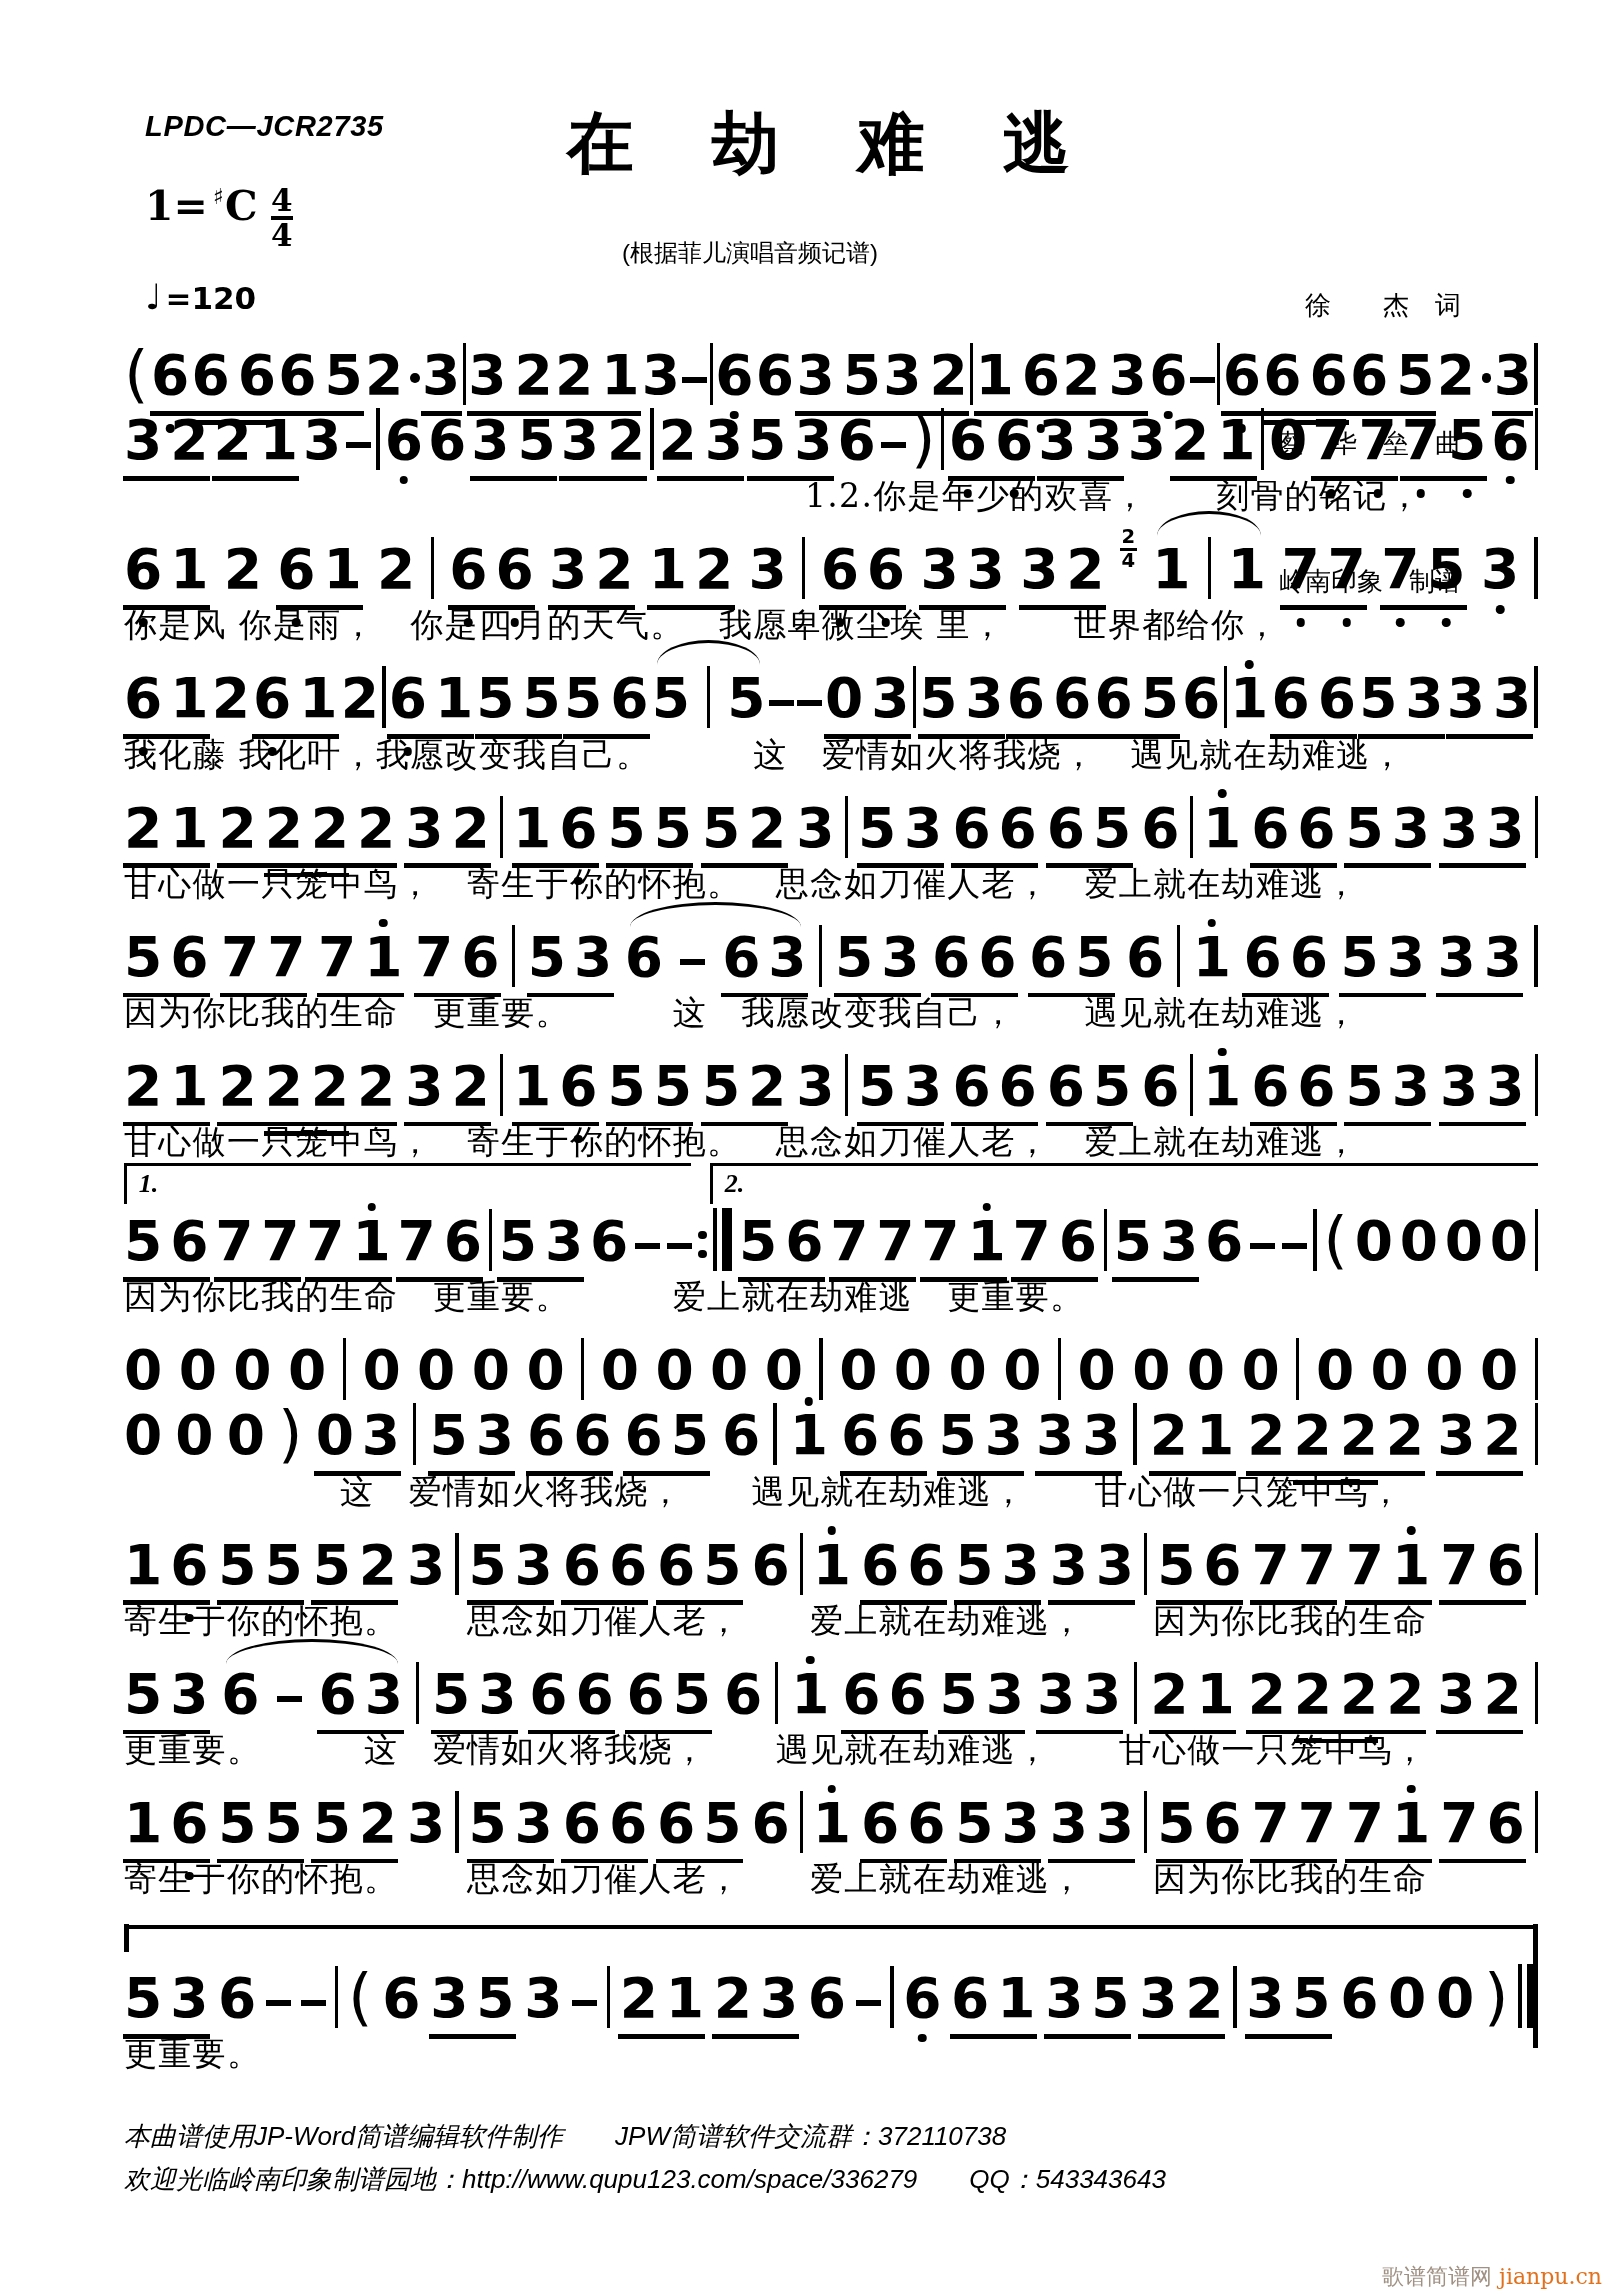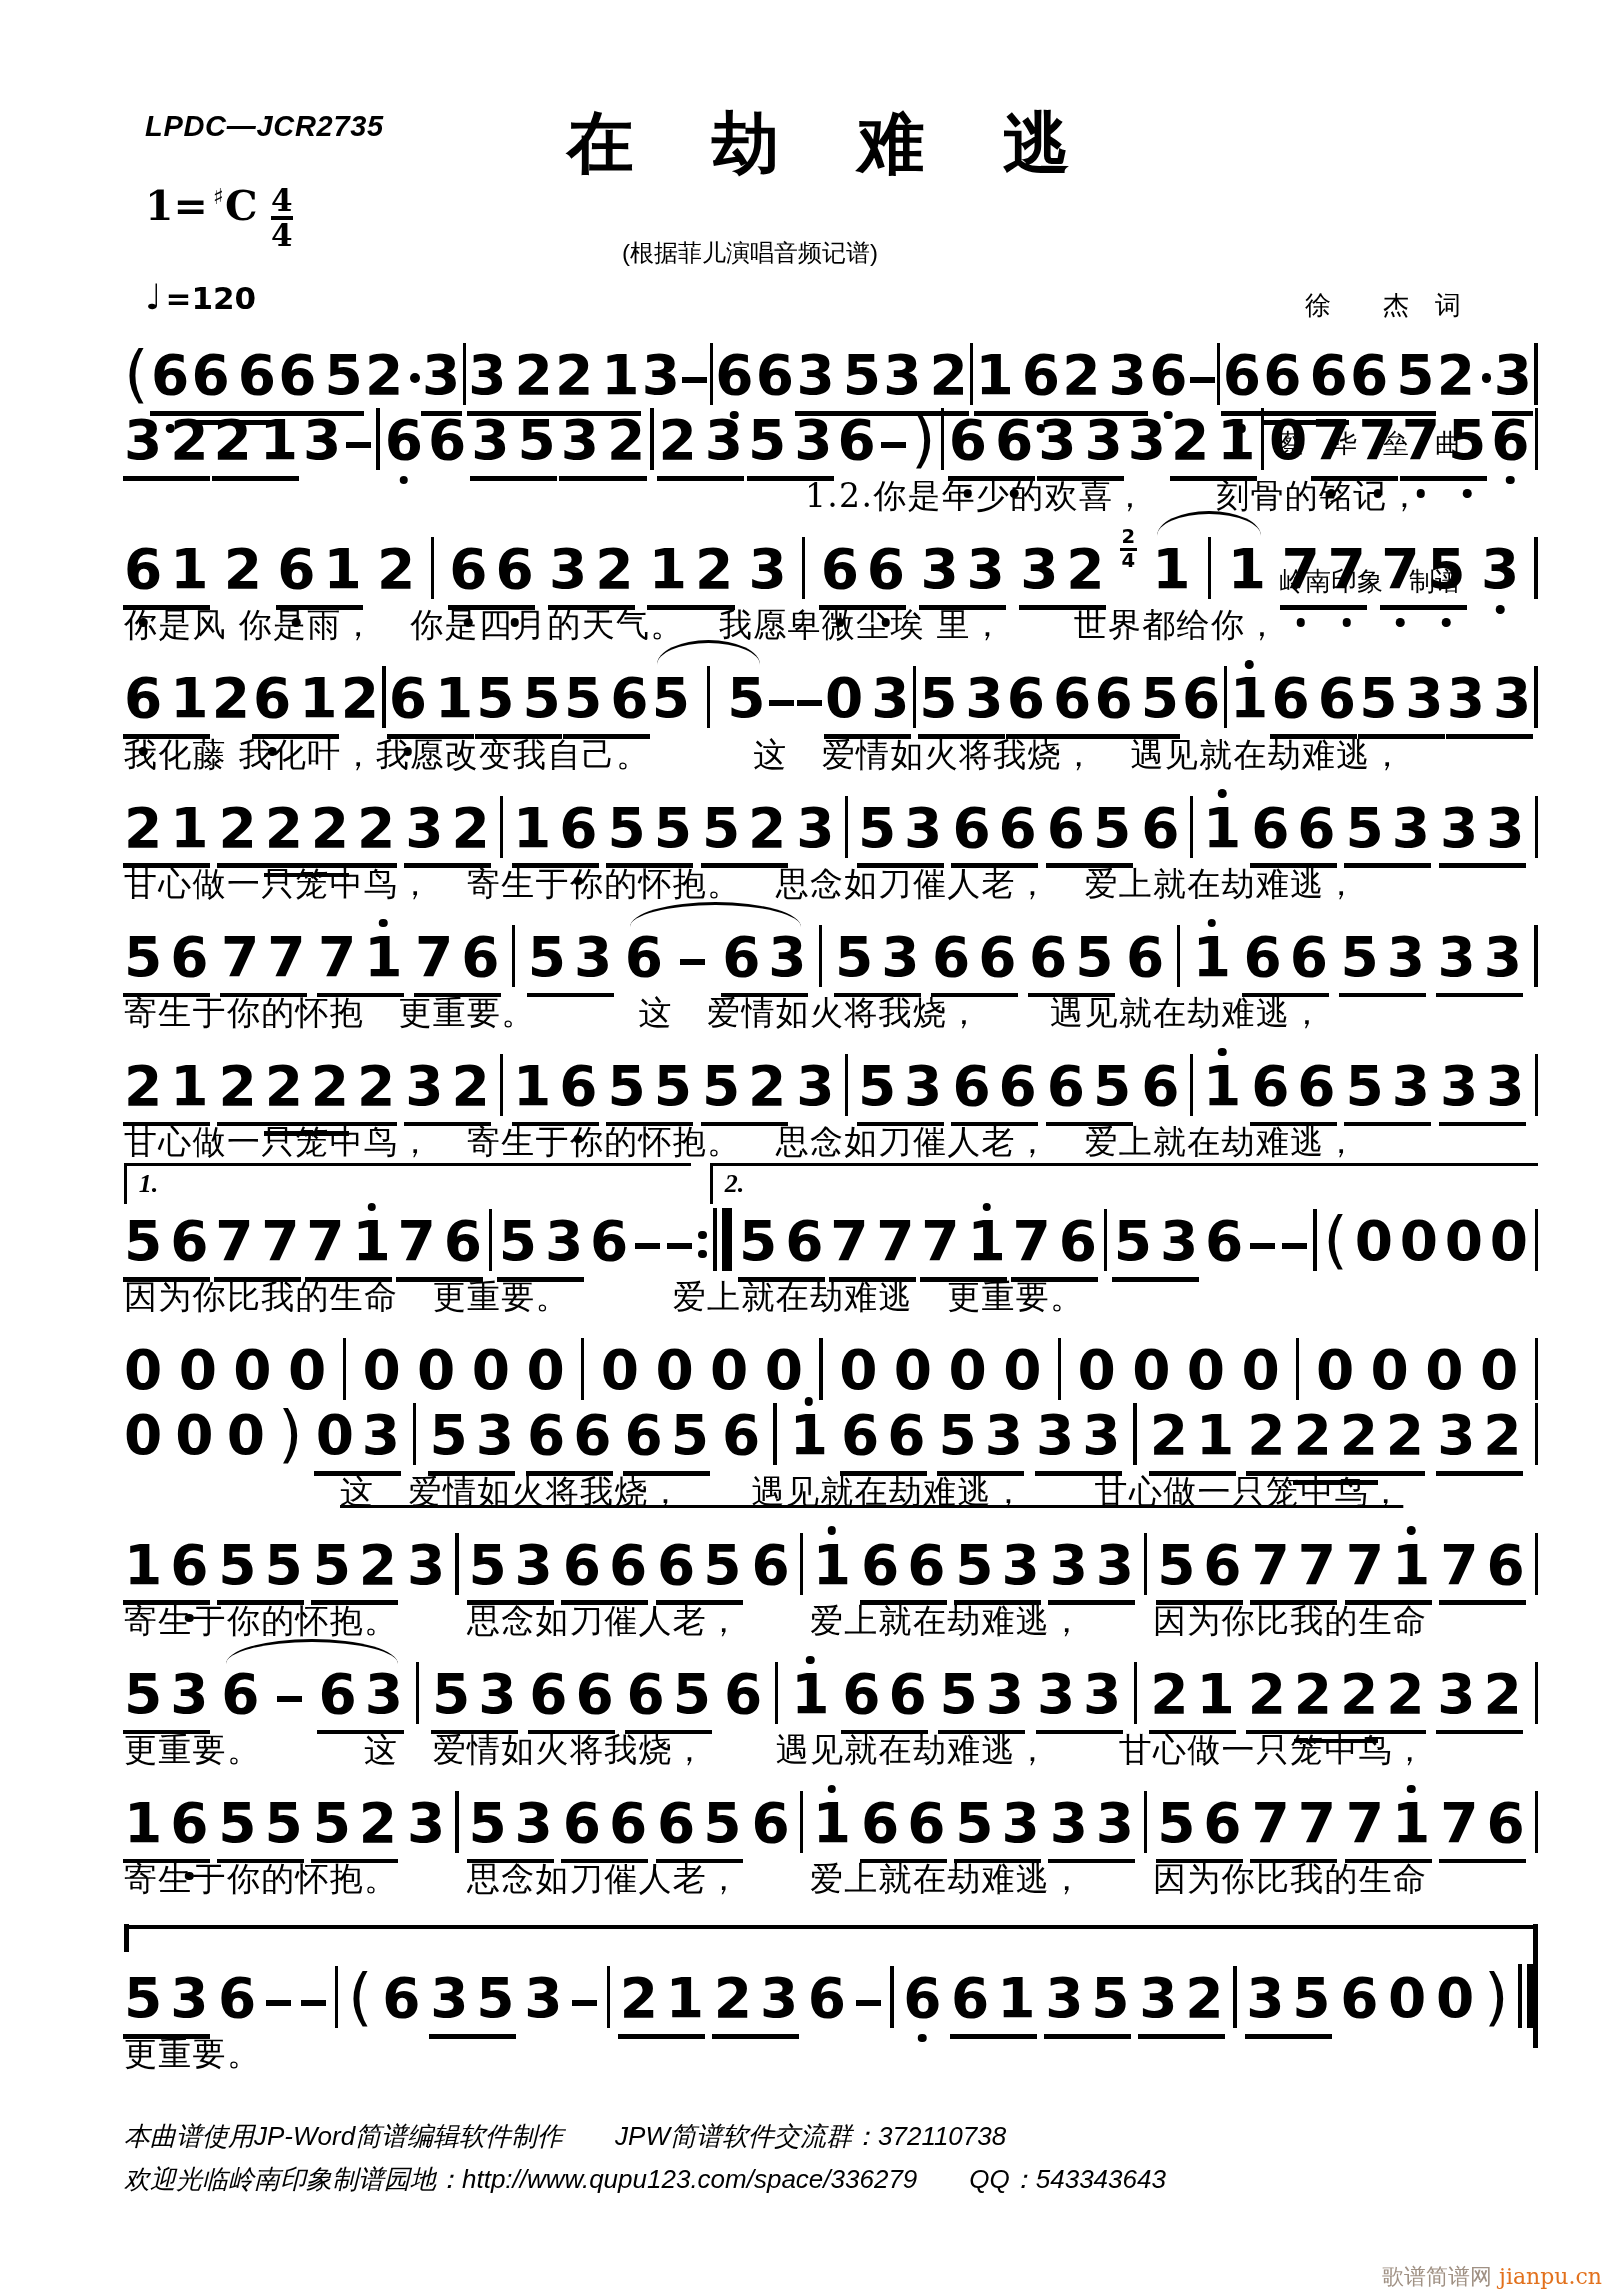--- a/index.html
+++ b/index.html
@@ -538,21 +538,21 @@
       <div class="grp u1">
         <span class="nt">5</span>
         <span class="nt">3</span>
       </div>
       <div class="grp u1">
         <span class="nt">3</span>
         <span class="nt">3</span>
       </div>
       <div class="bar"></div>
     </div>
-    <div class="row-lyric">寄生于你的怀抱　更重要。　　　这　爱情如火将我烧，　　遇见就在劫难逃，</div>
+    <div class="row-lyric">因为你比我的生命　更重要。　　　这　我愿改变我自己，　　遇见就在劫难逃，</div>
     <div class="row-music">
       <div class="grp u1">
         <span class="nt">2</span>
         <span class="nt">1</span>
       </div>
       <div class="grp uo">
         <span class="nt">2</span>
         <span class="nt">2</span>
         <span class="nt">2</span>
         <span class="nt">2</span>
@@ -833,21 +833,21 @@
         <span class="nt">2</span>
         <span class="nt">2</span>
         <span class="nt">2</span>
       </div>
       <div class="grp u1">
         <span class="nt">3</span>
         <span class="nt">2</span>
       </div>
       <div class="bar"></div>
     </div>
-    <div class="row-lyric" style="padding-left: 216px; text-decoration: underline;">这　爱情如火将我烧，　　遇见就在劫难逃，　　甘心做一只笼中鸟，</div>
+    <div class="row-lyric" style="padding-left: 216px;">这　爱情如火将我烧，　　遇见就在劫难逃，　　甘心做一只笼中鸟，</div>
     <div class="row-music">
       <div class="grp u1">
         <span class="nt">1</span>
         <span class="nt lo">6</span>
       </div>
       <div class="grp u1">
         <span class="nt">5</span>
         <span class="nt">5</span>
       </div>
       <div class="grp u1">

